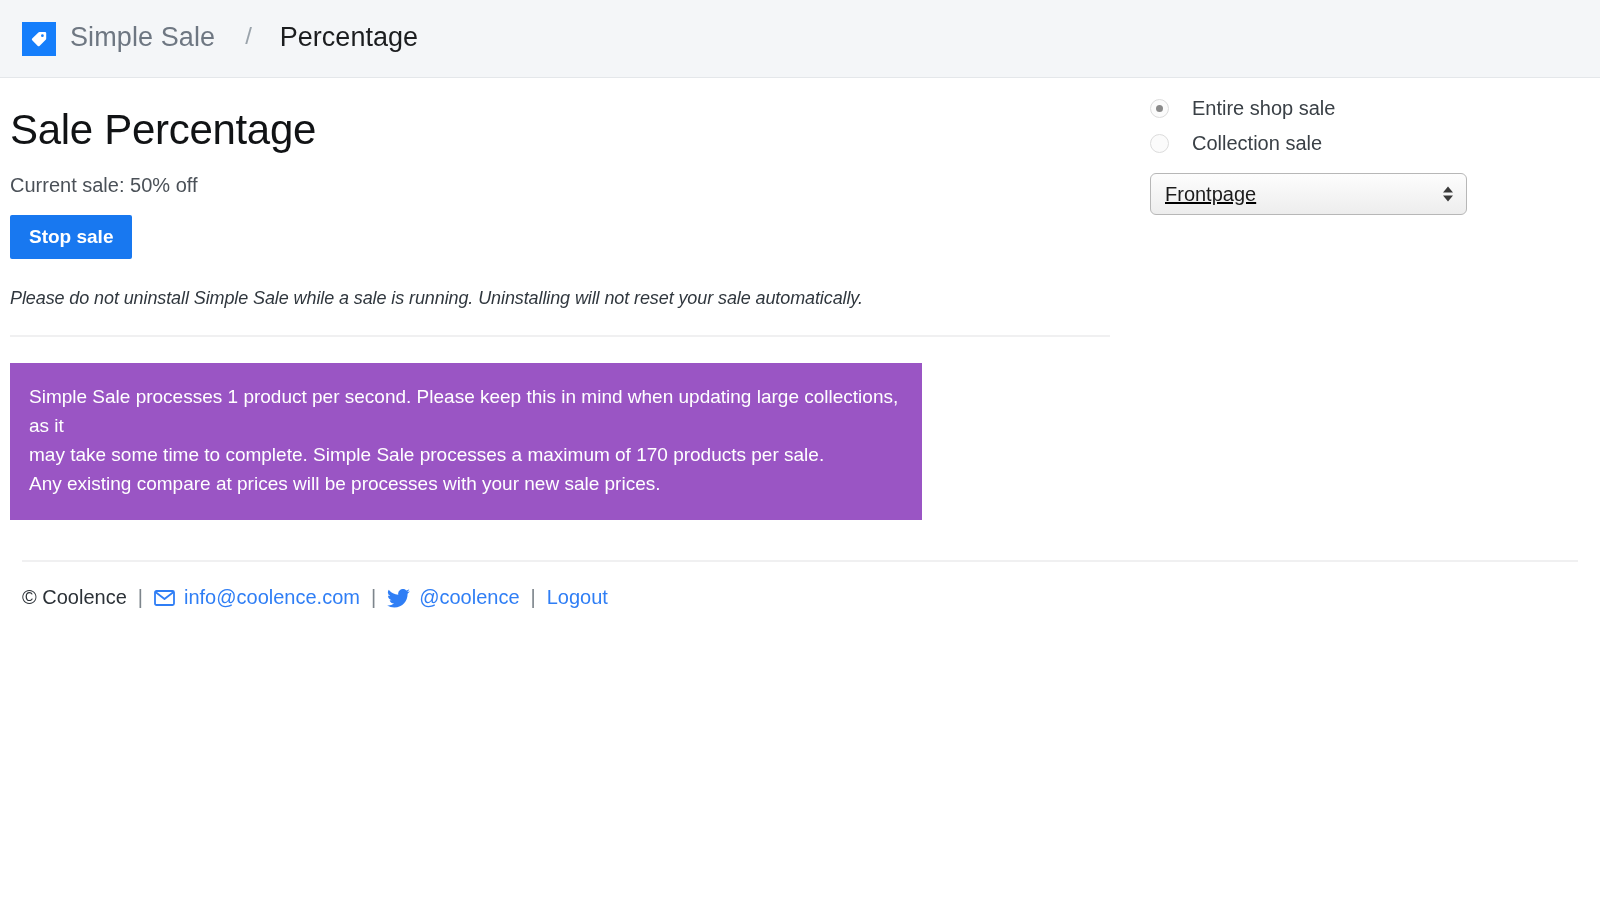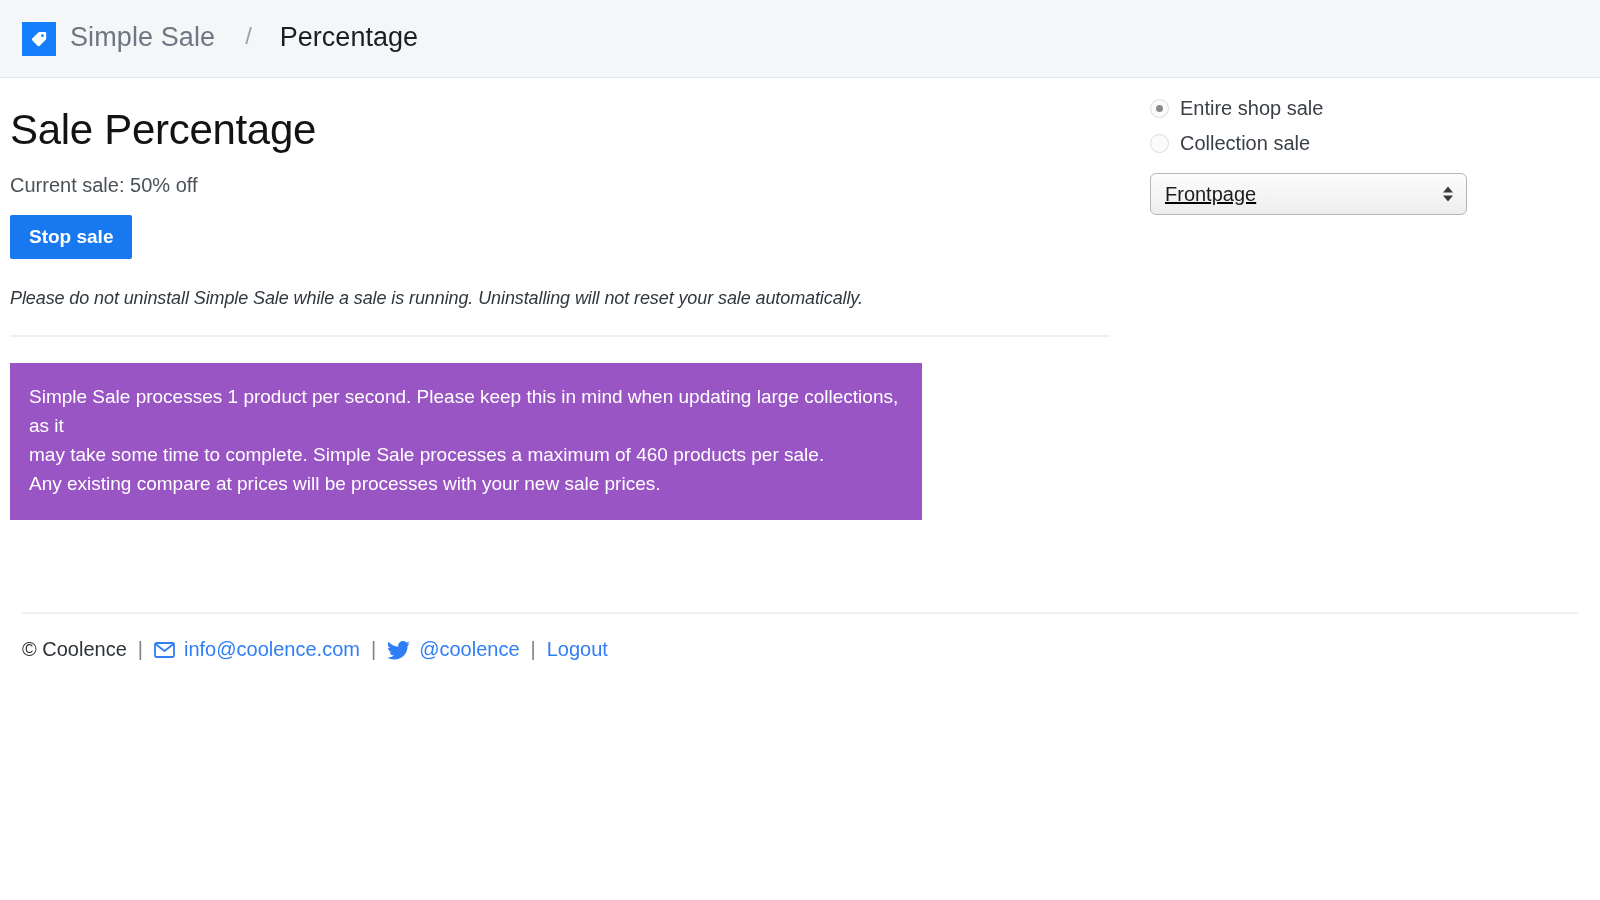--- a/index.html
+++ b/index.html
@@ -133,21 +133,21 @@
     font-size: 42px;
     font-weight: 400;
     color: #111315;
     margin: 29px 0 0 0;
     letter-spacing: -0.3px;
     line-height: 1.1;
   }
   .radio-row {
     display: flex;
     align-items: center;
-    gap: 11px;
+    gap: 23px;
     margin-top: 19px;
     cursor: pointer;
   }
   .radio-row + .radio-row { margin-top: 12px; }
   .radio-mark {
     width: 19px;
     height: 19px;
     border-radius: 50%;
     border: 1px solid #dcdcdc;
     background: #fbfbfb;
@@ -266,21 +266,21 @@
       <div class="current-sale">Current sale: 50% off</div>
 
       <button class="btn-primary">Stop sale</button>
 
       <div class="warn-italic">Please do not uninstall Simple Sale while a sale is running. Uninstalling will not reset your sale automatically.</div>
 
       <hr class="rule">
 
       <div class="notice">
         <p>Simple Sale processes 1 product per second. Please keep this in mind when updating large collections, as it</p>
-        <p>may take some time to complete. Simple Sale processes a maximum of 460 products per sale.</p>
+        <p>may take some time to complete. Simple Sale processes a maximum of 170 products per sale.</p>
         <p>Any existing compare at prices will be processes with your new sale prices.</p>
       </div>
     </div>
 
     <div class="col-side">
 
       <div class="radio-row checked">
         <span class="radio-mark">
             <span class="dot"></span>
           </span>
@@ -297,21 +297,21 @@
         <span class="select-arrows">
           <span class="tri-up"></span>
           <span class="tri-down"></span>
         </span>
       </div>
     </div>
 
   </div>
 </div>
 
-<div class="footer-wrap" style="margin-top:92px;">
+<div class="footer-wrap" style="margin-top:40px;">
   <hr class="footer-rule">
   <div class="footer">
     <span class="copy">© Coolence</span>
     <span class="pipe">|</span>
 
     <span class="inline-link">
       <span class="ico">
         <svg width="21" height="16" viewBox="0 0 21 16" aria-hidden="true">
           <rect x="1" y="1" width="19" height="14" rx="1.5" fill="none" stroke="#2f7ef5" stroke-width="1.8"></rect>
           <path d="M1.8 2.2 L10.5 9 L19.2 2.2" fill="none" stroke="#2f7ef5" stroke-width="1.8" stroke-linecap="round" stroke-linejoin="round"></path>

